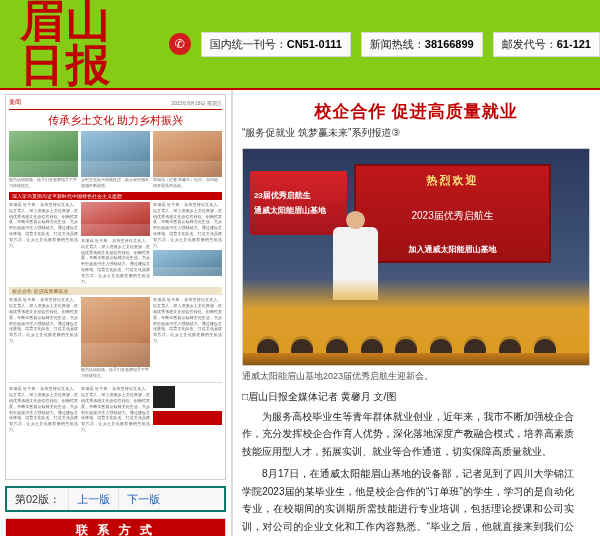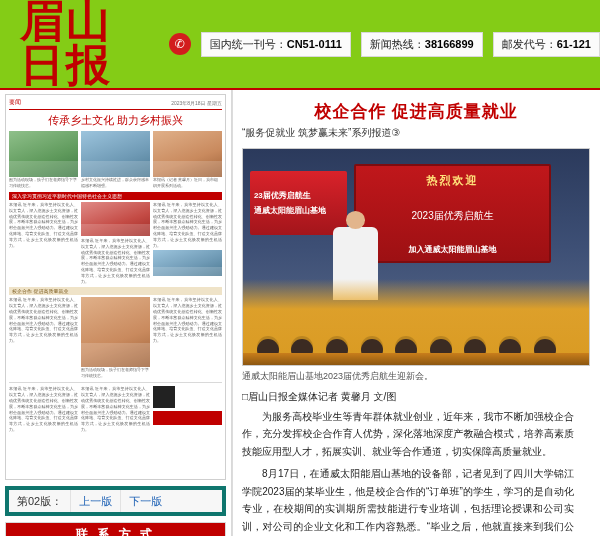--- a/index.html
+++ b/index.html
@@ -78,21 +78,21 @@
     background:#c00000;color:#fff;font-size:5px;padding:1px 3px;margin:3px 0 2px 0;
   }
   .t-band2{
     background:#efe3c8;color:#7a5a1e;font-size:5px;padding:1px 3px;margin:3px 0 2px 0;
   }
   .t-rule{height:1px;background:#d9d9d9;margin:3px 0;}
   .t-qr{width:22px;height:22px;background:#222;}
   .t-red-box{background:#c00000;height:14px;margin-top:3px;}
   
   .pager{
-    margin-top:6px;border:4px solid #0f766e;background:#f7f7f7;
+    margin-top:6px;border:2px solid #0f766e;background:#f7f7f7;
     display:flex;align-items:flex-start;font-size:11px;height:22px;
   }
   .pager .pg{padding:0 8px;color:#333;border-right:1px solid #e2e2e2;line-height:22px;}
   .pager .pg.link{color:#1a5fb4;cursor:pointer;}
   .pager .pg:last-child{border-right:none;}
   
   .contact{
     margin-top:6px;border:1px solid #d9d9d9;background:#fff;
   }
   .contact-h{

